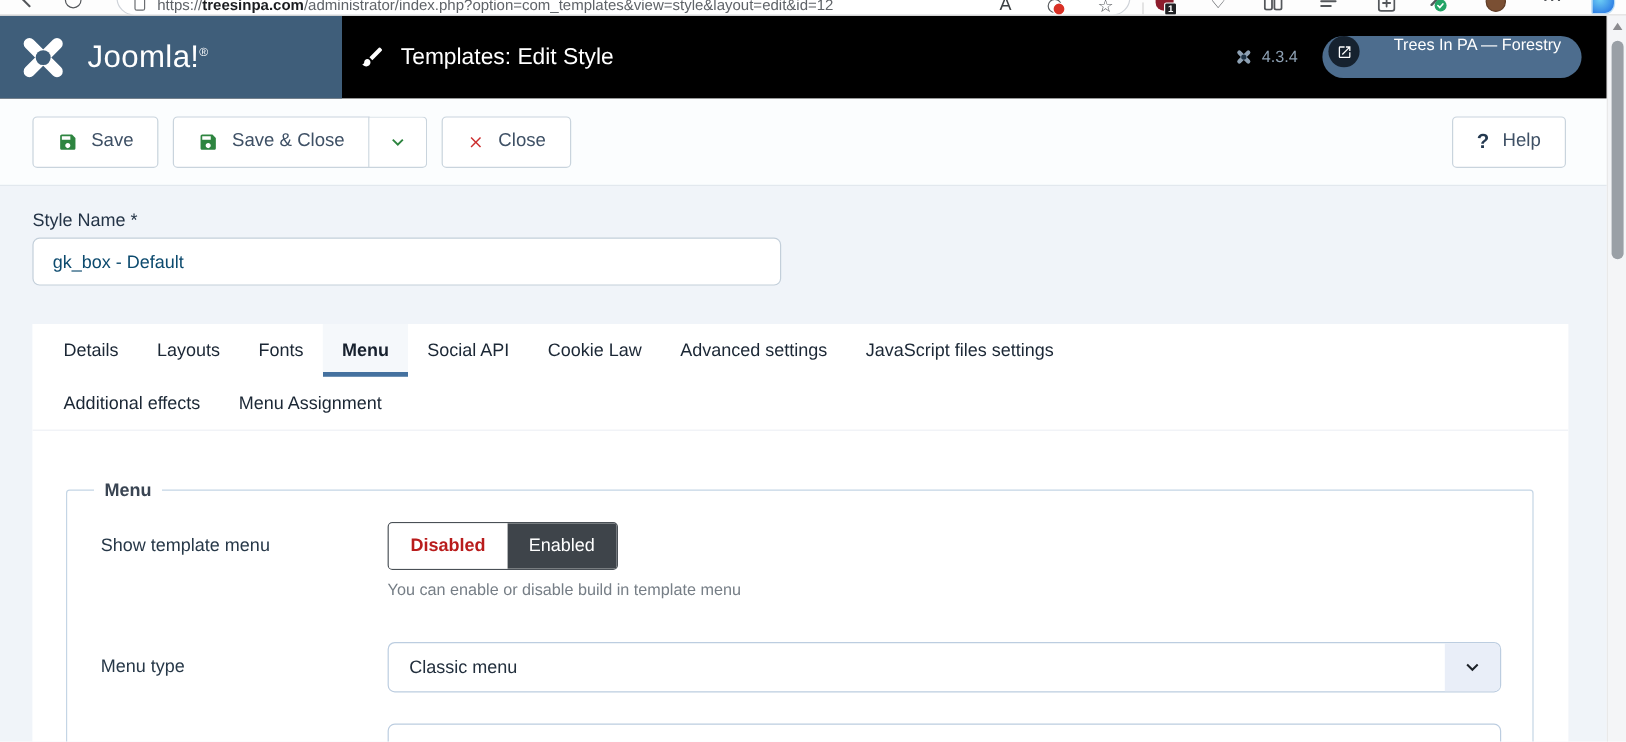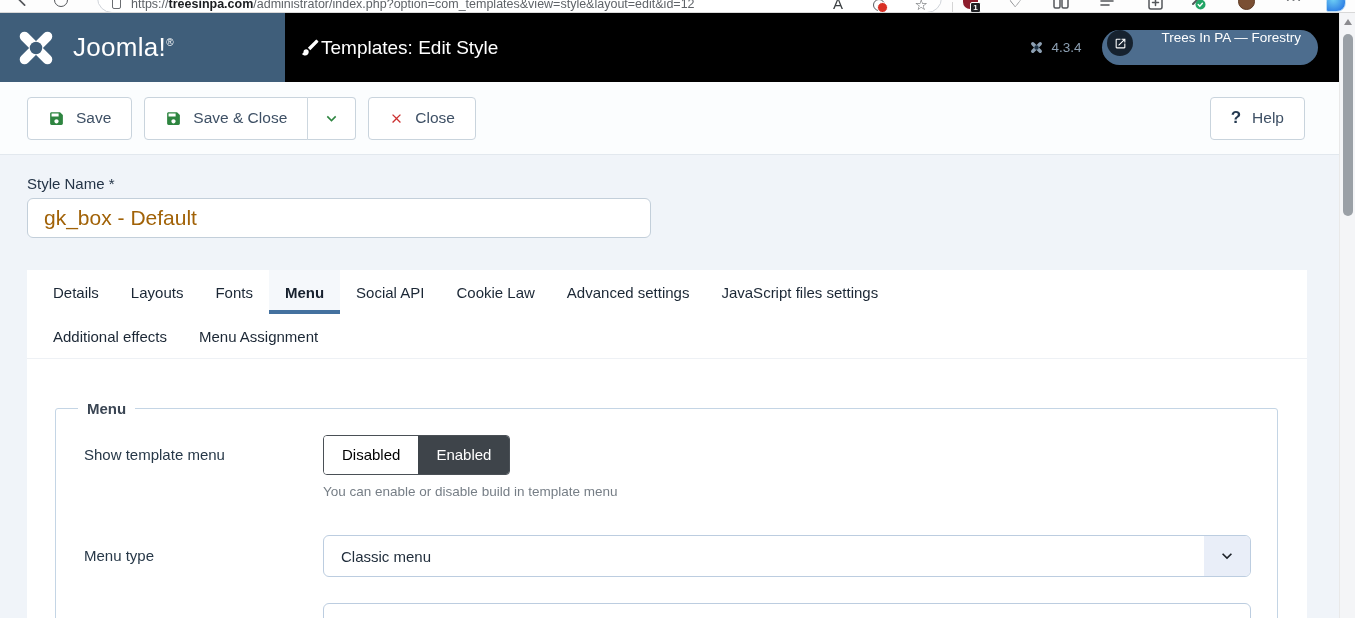--- a/index.html
+++ b/index.html
@@ -40,21 +40,21 @@
   .copilot-ic{left:1326px;top:-8px;width:20px;height:20px;border-radius:46% 46% 46% 10%;
     background:radial-gradient(circle at 35% 35%,#6fd0f5,#1b67e0);border:1px solid #b9dcf5;}
 
   
   .jheader{position:absolute;left:0;top:13px;width:1339px;height:69px;background:#000000;
     display:flex;align-items:center;z-index:5;}
   .jbrand{width:285px;height:100%;background:#3f5e7a;display:flex;align-items:center;
     padding-left:13px;gap:14px;flex:none;}
   .jbrand-text{color:#fff;font-size:26px;font-weight:500;letter-spacing:.3px;}
   .jbrand-text sup{font-size:10px;}
-  .jtitle{display:flex;align-items:center;margin-left:15px;color:#fff;font-size:19px;}
+  .jtitle{display:flex;align-items:center;gap:13px;margin-left:15px;color:#fff;font-size:19px;}
   .jright{margin-left:auto;display:flex;align-items:center;gap:21px;margin-right:21px;}
   .jversion{display:flex;align-items:center;gap:7px;color:#8da0b3;font-size:13.5px;}
   .site-pill{height:35px;border-radius:18px;background:#4d6d8e;display:flex;
     gap:28px;padding:0 17px 0 5px;color:#fff;font-size:13.5px;border:none;cursor:pointer;
     font-family:inherit;}
   .pill-circle{width:26px;height:26px;border-radius:50%;background:#16222f;display:flex;
     align-items:center;justify-content:center;}
 
   
   .toolbar{position:absolute;left:0;top:82px;width:1339px;height:73px;background:#fbfdfe;
@@ -67,38 +67,38 @@
   .btn-group .btn.caret{border-radius:0 4px 4px 0;border-left:1px solid #cdd7df;width:49px;
     justify-content:center;padding:0;margin-left:-1px;}
   .btn.close-btn{margin-left:12px;}
   .btn.help-btn{margin-left:auto;}
   .qmark{font-weight:700;color:#243950;font-size:17px;}
 
   
   .page{position:absolute;left:0;top:155px;width:1339px;height:463px;background:#f0f4f9;}
   .style-label{position:absolute;left:27px;top:20px;font-size:15px;color:#243447;}
   .style-input{position:absolute;left:27px;top:43px;width:624px;height:40px;border:1px solid #c3cfda;
-    border-radius:6px;padding:12px 16px;font-size:21px;color:#a16207;background:#fff;outline:none;
+    border-radius:6px;padding:12px 16px;font-size:15px;color:#0c4a6e;background:#fff;outline:none;
     font-family:inherit;}
   .card{position:absolute;left:27px;top:115px;width:1280px;bottom:0;background:#fff;overflow:hidden;}
   .tabs-wrap{border-bottom:1px solid #eef1f5;}
   .tab-row{display:flex;height:44px;padding-left:10px;}
   .tab{border:none;background:transparent;padding:0 16px;font-size:15px;color:#1b2735;height:44px;
     cursor:pointer;font-family:inherit;white-space:nowrap;}
   .tab.active{background:#f5f8fb;box-shadow:inset 0 -4px 0 #44719f;font-weight:700;color:#17212e;}
 
   fieldset.menu-fs{margin:41px 0 0 28px;width:1223px;border:1px solid #c4d5e5;border-radius:3px;
     padding:18px 0 60px 0;}
   fieldset.menu-fs legend{margin-left:22px;padding:0 9px;font-size:15px;font-weight:700;color:#3a4553;}
   .frow{display:flex;padding-left:28px;}
   .flabel{width:239px;font-size:15px;color:#273848;flex:none;}
   .row1 .flabel{line-height:40px;}
   .switcher{display:inline-flex;height:40px;border:1px solid #4a5056;border-radius:4px;overflow:hidden;}
   .switch-opt{padding:0 18px;line-height:38px;font-size:15px;cursor:pointer;}
-  .switch-off{background:#fff;color:#000000;}
+  .switch-off{background:#fff;color:#b91c1c;font-weight:bold;}
   .switch-on{background:#3e444a;color:#fff;}
   .fhelp{margin-top:9px;font-size:13.5px;color:#767e86;}
   .row2{margin-top:36px;}
   .row2 .flabel{line-height:42px;}
   .select{width:928px;height:42px;border:1px solid #bccde0;border-radius:6px;background:#fff;
     display:flex;align-items:center;cursor:pointer;}
   .select-value{flex:1;padding-left:17px;font-size:15px;color:#222f3d;}
   .select-suffix{width:46px;align-self:stretch;background:#e9eef8;border-radius:0 5px 5px 0;
     display:flex;align-items:center;justify-content:center;}
   .partial-input{margin-top:26px;margin-left:267px;width:928px;height:22px;border:1px solid #bccde0;

